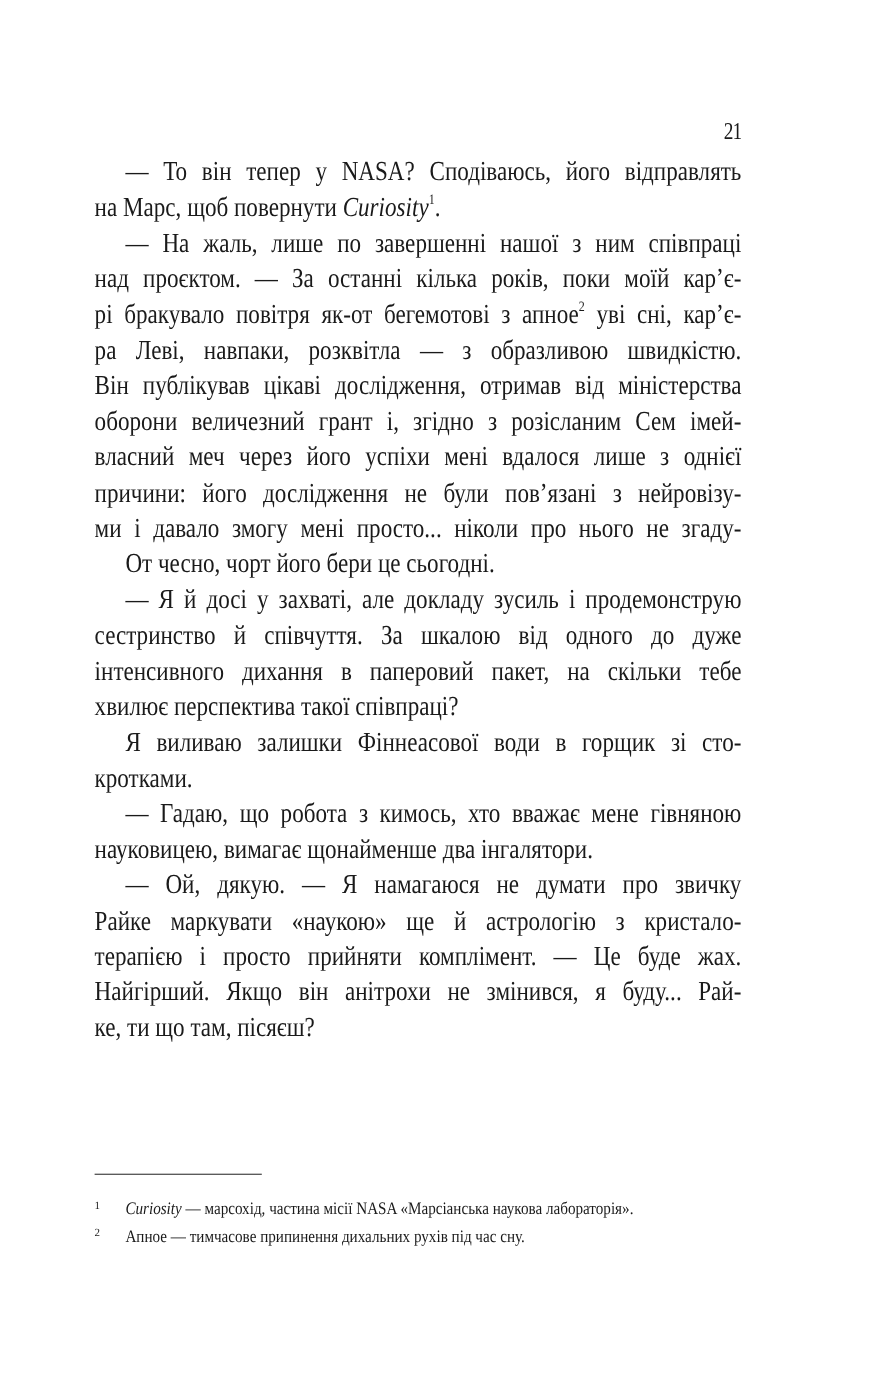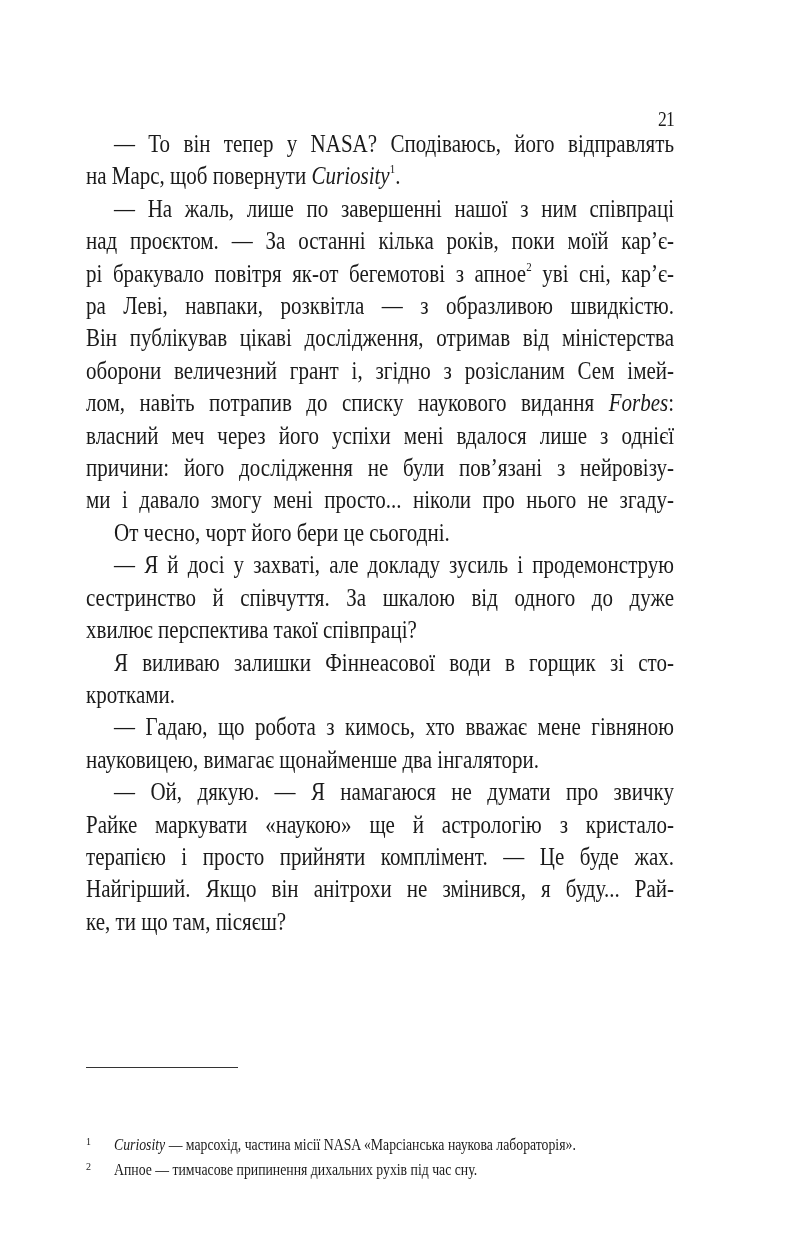--- a/index.html
+++ b/index.html
@@ -21,21 +21,21 @@
       left: 640px;
       width: 34px;
       text-align: right;
       font-size: 22px;
       letter-spacing: -1px;
       transform: scaleX(0.8);
       transform-origin: right center;
     }
     .body-text {
       position: absolute;
-      top: 128px;
+      top: 141px;
       left: 86px;
       width: 588px;
       font-size: 25px;
       line-height: 32.4px;
     }
     .line {
       display: block;
       white-space: nowrap;
       transform-origin: left center;
     }
@@ -68,21 +68,21 @@
     .footnote-rule {
       position: absolute;
       top: 1067px;
       left: 86px;
       width: 152px;
       height: 1px;
       background: #333333;
     }
     .footnotes {
       position: absolute;
-      top: 1131px;
+      top: 1086px;
       left: 86px;
       width: 600px;
       font-size: 16px;
       line-height: 22px;
     }
     .footnote {
       display: block;
       white-space: nowrap;
       position: relative;
     }
@@ -106,27 +106,27 @@
 
   <div class="body-text" id="body-text">
       <div class="line indent"><span class="inner"><span>— То він тепер у NASA? Сподіваюсь, його відправлять</span></span></div>
       <div class="line last"><span class="inner"><span>на Марс, щоб повернути </span><em>Curiosity</em><sup>1</sup><span>.</span></span></div>
       <div class="line indent"><span class="inner"><span>— На жаль, лише по завершенні нашої з ним співпраці</span></span></div>
       <div class="line"><span class="inner"><span>над проєктом. — За останні кілька років, поки моїй кар’є-</span></span></div>
       <div class="line"><span class="inner"><span>рі бракувало повітря як-от бегемотові з апное</span><sup>2</sup><span> уві сні, кар’є-</span></span></div>
       <div class="line"><span class="inner"><span>ра Леві, навпаки, розквітла — з образливою швидкістю.</span></span></div>
       <div class="line"><span class="inner"><span>Він публікував цікаві дослідження, отримав від міністерства</span></span></div>
       <div class="line"><span class="inner"><span>оборони величезний грант і, згідно з розісланим Сем імей-</span></span></div>
-      <div class="line"><span class="inner"><span>лом, навіть потрапив до списку наукового видання </span><em>Forbes</em><span>:</span></span></div>
       <div class="line"><span class="inner"><span>власний меч через його успіхи мені вдалося лише з однієї</span></span></div>
       <div class="line"><span class="inner"><span>причини: його дослідження не були пов’язані з нейровізу-</span></span></div>
       <div class="line"><span class="inner"><span>ми і давало змогу мені просто... ніколи про нього не згаду-</span></span></div>
       <div class="line indent last"><span class="inner"><span>От чесно, чорт його бери це сьогодні.</span></span></div>
       <div class="line indent"><span class="inner"><span>— Я й досі у захваті, але докладу зусиль і продемонструю</span></span></div>
       <div class="line"><span class="inner"><span>сестринство й співчуття. За шкалою від одного до дуже</span></span></div>
+      <div class="line"><span class="inner"><span>інтенсивного дихання в паперовий пакет, на скільки тебе</span></span></div>
       <div class="line last"><span class="inner"><span>хвилює перспектива такої співпраці?</span></span></div>
       <div class="line indent"><span class="inner"><span>Я виливаю залишки Фіннеасової води в горщик зі сто-</span></span></div>
       <div class="line last"><span class="inner"><span>кротками.</span></span></div>
       <div class="line indent"><span class="inner"><span>— Гадаю, що робота з кимось, хто вважає мене гівняною</span></span></div>
       <div class="line last"><span class="inner"><span>науковицею, вимагає щонайменше два інгалятори.</span></span></div>
       <div class="line indent"><span class="inner"><span>— Ой, дякую. — Я намагаюся не думати про звичку</span></span></div>
       <div class="line"><span class="inner"><span>Райке маркувати «наукою» ще й астрологію з кристало-</span></span></div>
       <div class="line"><span class="inner"><span>терапією і просто прийняти комплімент. — Це буде жах.</span></span></div>
       <div class="line"><span class="inner"><span>Найгірший. Якщо він анітрохи не змінився, я буду... Рай-</span></span></div>
       <div class="line last"><span class="inner"><span>ке, ти що там, пісяєш?</span></span></div>

